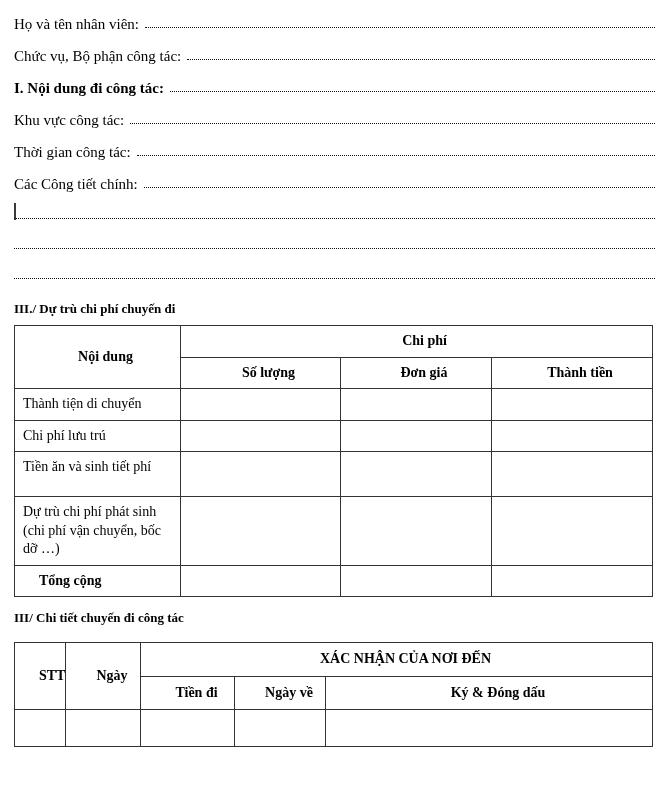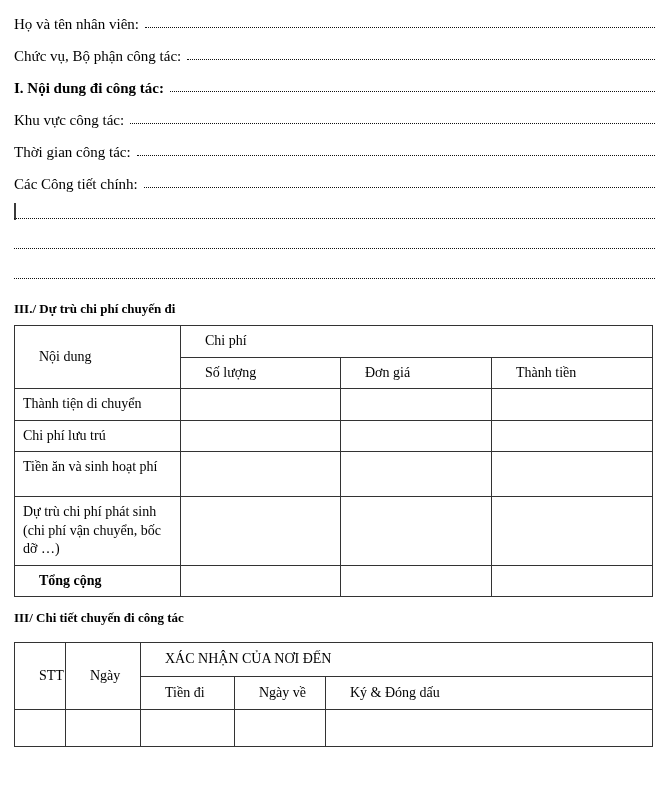--- a/index.html
+++ b/index.html
@@ -104,22 +104,22 @@
   }
   table.doc-table td, table.doc-table th {
     border: 1.1px solid #333;
     padding: 6px 8px;
     vertical-align: top;
     font-weight: normal;
     text-align: left;
     line-height: 1.32;
   }
   table.doc-table th.ctr, table.doc-table td.ctr {
-    text-align: left;
-    font-weight: normal;
+    text-align: center;
+    font-weight: bold;
     vertical-align: middle;
     padding-left: 24px;
   }
   td.label-cell { vertical-align: top; }
   td.label-cell.bold { font-weight: bold; padding-left: 24px; }
 
   .h-merge { height: 39px; }
   .r-tall-1 { height: 24px; }
   .r-tall-2 { height: 45px; }
   .r-tall-3 { height: 64px; padding-left: 27px; }
@@ -199,21 +199,21 @@
       </tr>
 
       <tr class="r-tall-1">
         <td class="label-cell">Chi phí lưu trú</td>
         <td></td>
         <td></td>
         <td></td>
       </tr>
 
       <tr class="r-tall-2">
-        <td class="label-cell">Tiền ăn và sinh hoạt phí</td>
+        <td class="label-cell">Tiền ăn và sinh tiết phí</td>
         <td></td>
         <td></td>
         <td></td>
       </tr>
 
       <tr class="r-tall-3">
         <td class="label-cell">Dự trù chi phí phát sinh (chi phí vận chuyển, bốc dỡ …)</td>
         <td></td>
         <td></td>
         <td></td>

